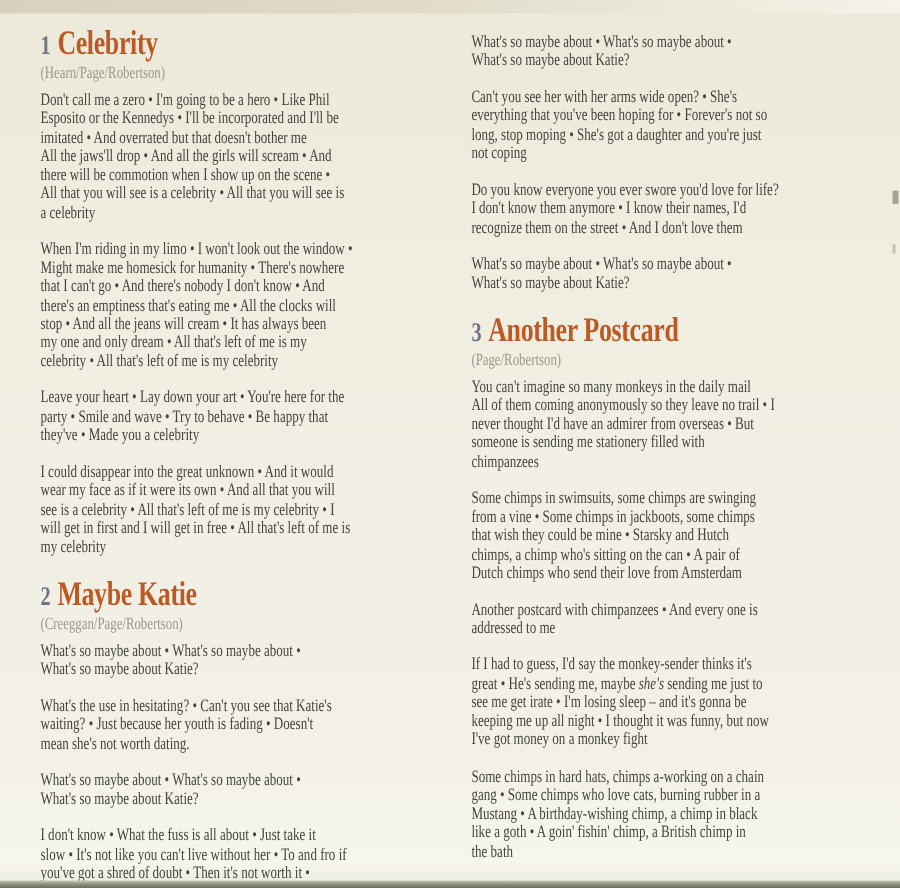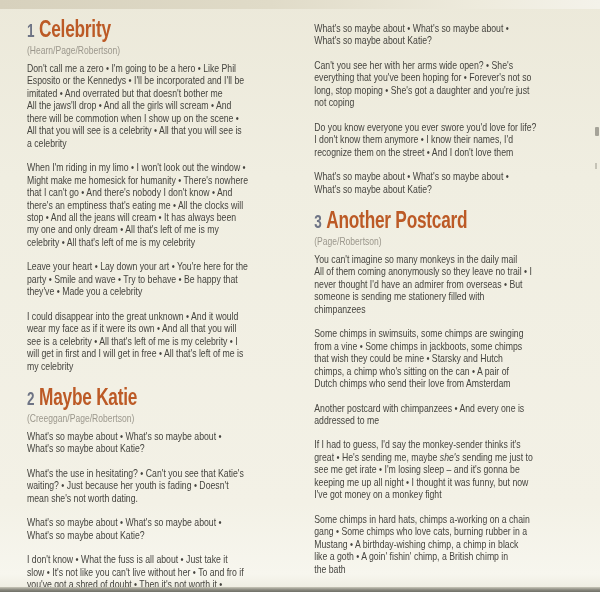--- a/index.html
+++ b/index.html
@@ -1,19 +1,19 @@
 <!DOCTYPE html>
 <html><head>
 <meta charset="utf-8">
 <style>
   html,body { margin:0; padding:0; background:#2a2a2a; }
   .page {
     position:relative; width:600px; height:592px; overflow:hidden;
     background:linear-gradient(180deg,#ece9da 0%,#f0eee1 30%,#f3f1e6 85%,#f7f6ee 97%,#eceade 100%);
-    font-family:Liberation Sans, sans-serif;
+    font-family:Liberation Serif, serif;
   }
   .edge-top {
     position:absolute; top:0; left:0; right:0; height:9px;
     background:linear-gradient(90deg,#d7d1bd 0%,#e0dbc8 45%,#eeebdd 80%,#f4f2ea 100%);
   }
   .edge-bottom {
     position:absolute; bottom:0; left:0; right:0; height:5px;
     background:linear-gradient(180deg,#c9c7b9 0%,#8a897f 55%,#6f6f67 100%);
   }
   .artifact-1 { position:absolute; right:1px; top:127px; width:4px; height:9px; background:#7d7b71; opacity:.65; border-radius:1px; }

